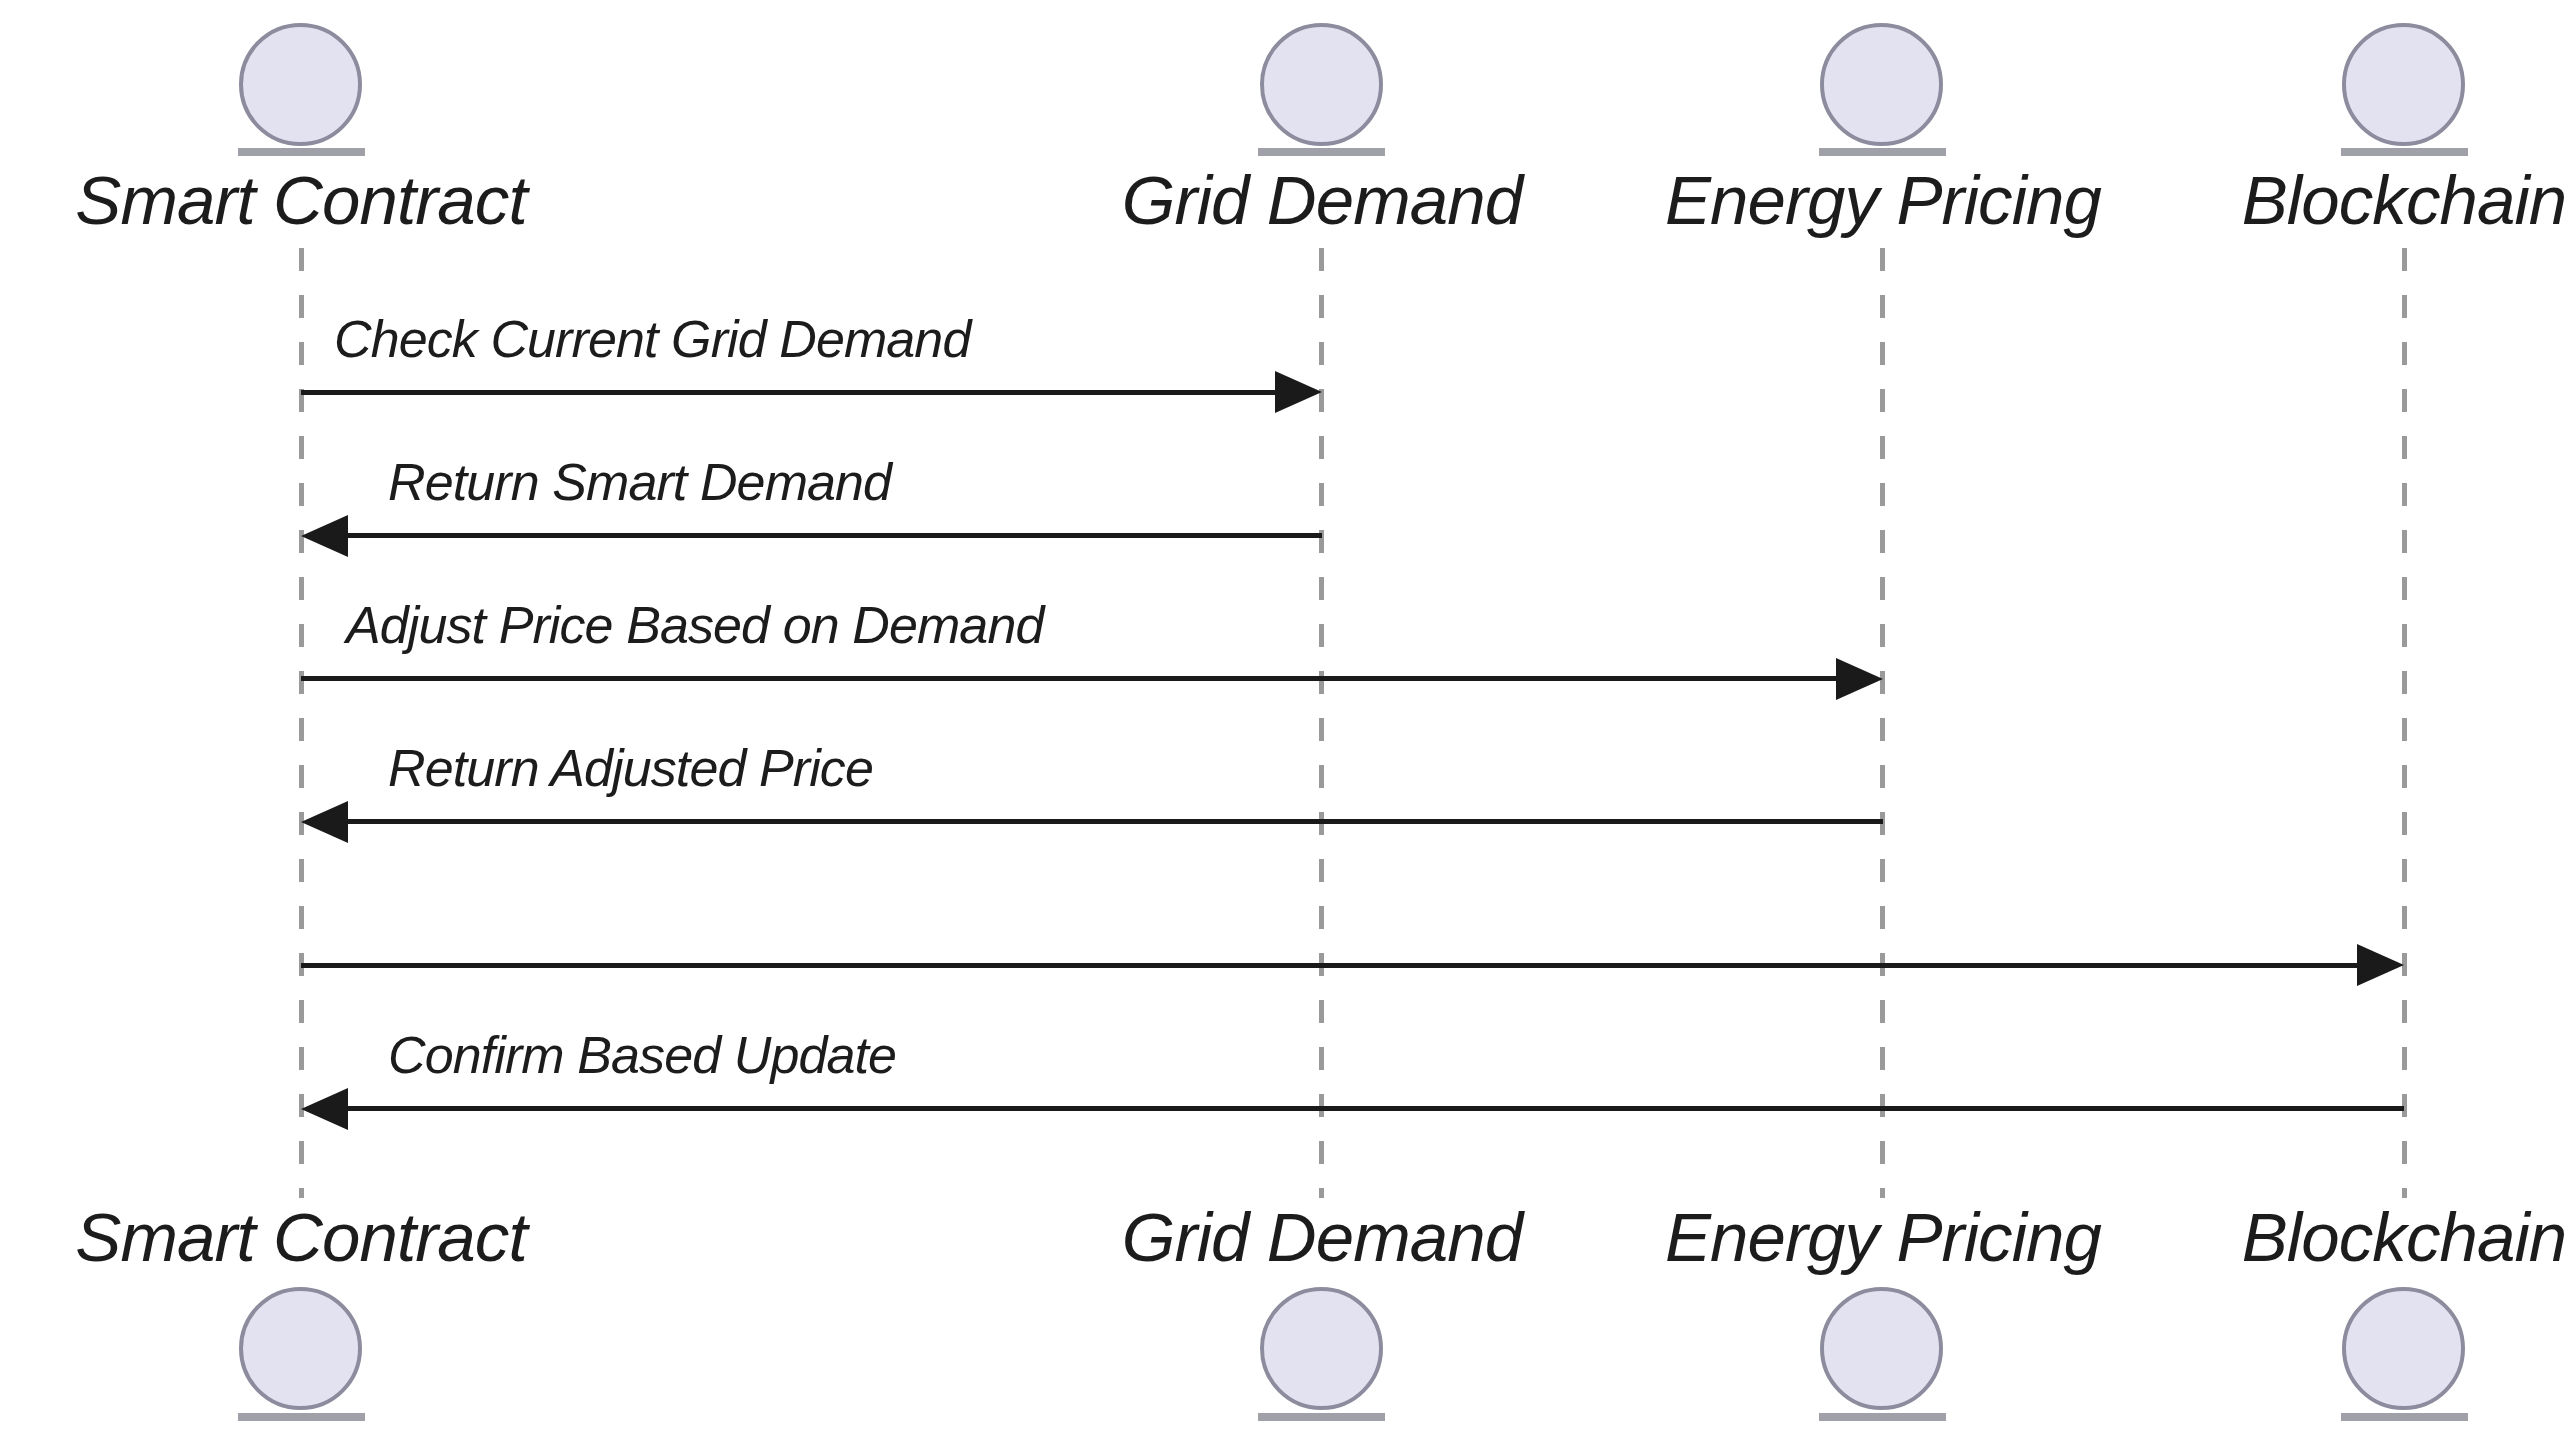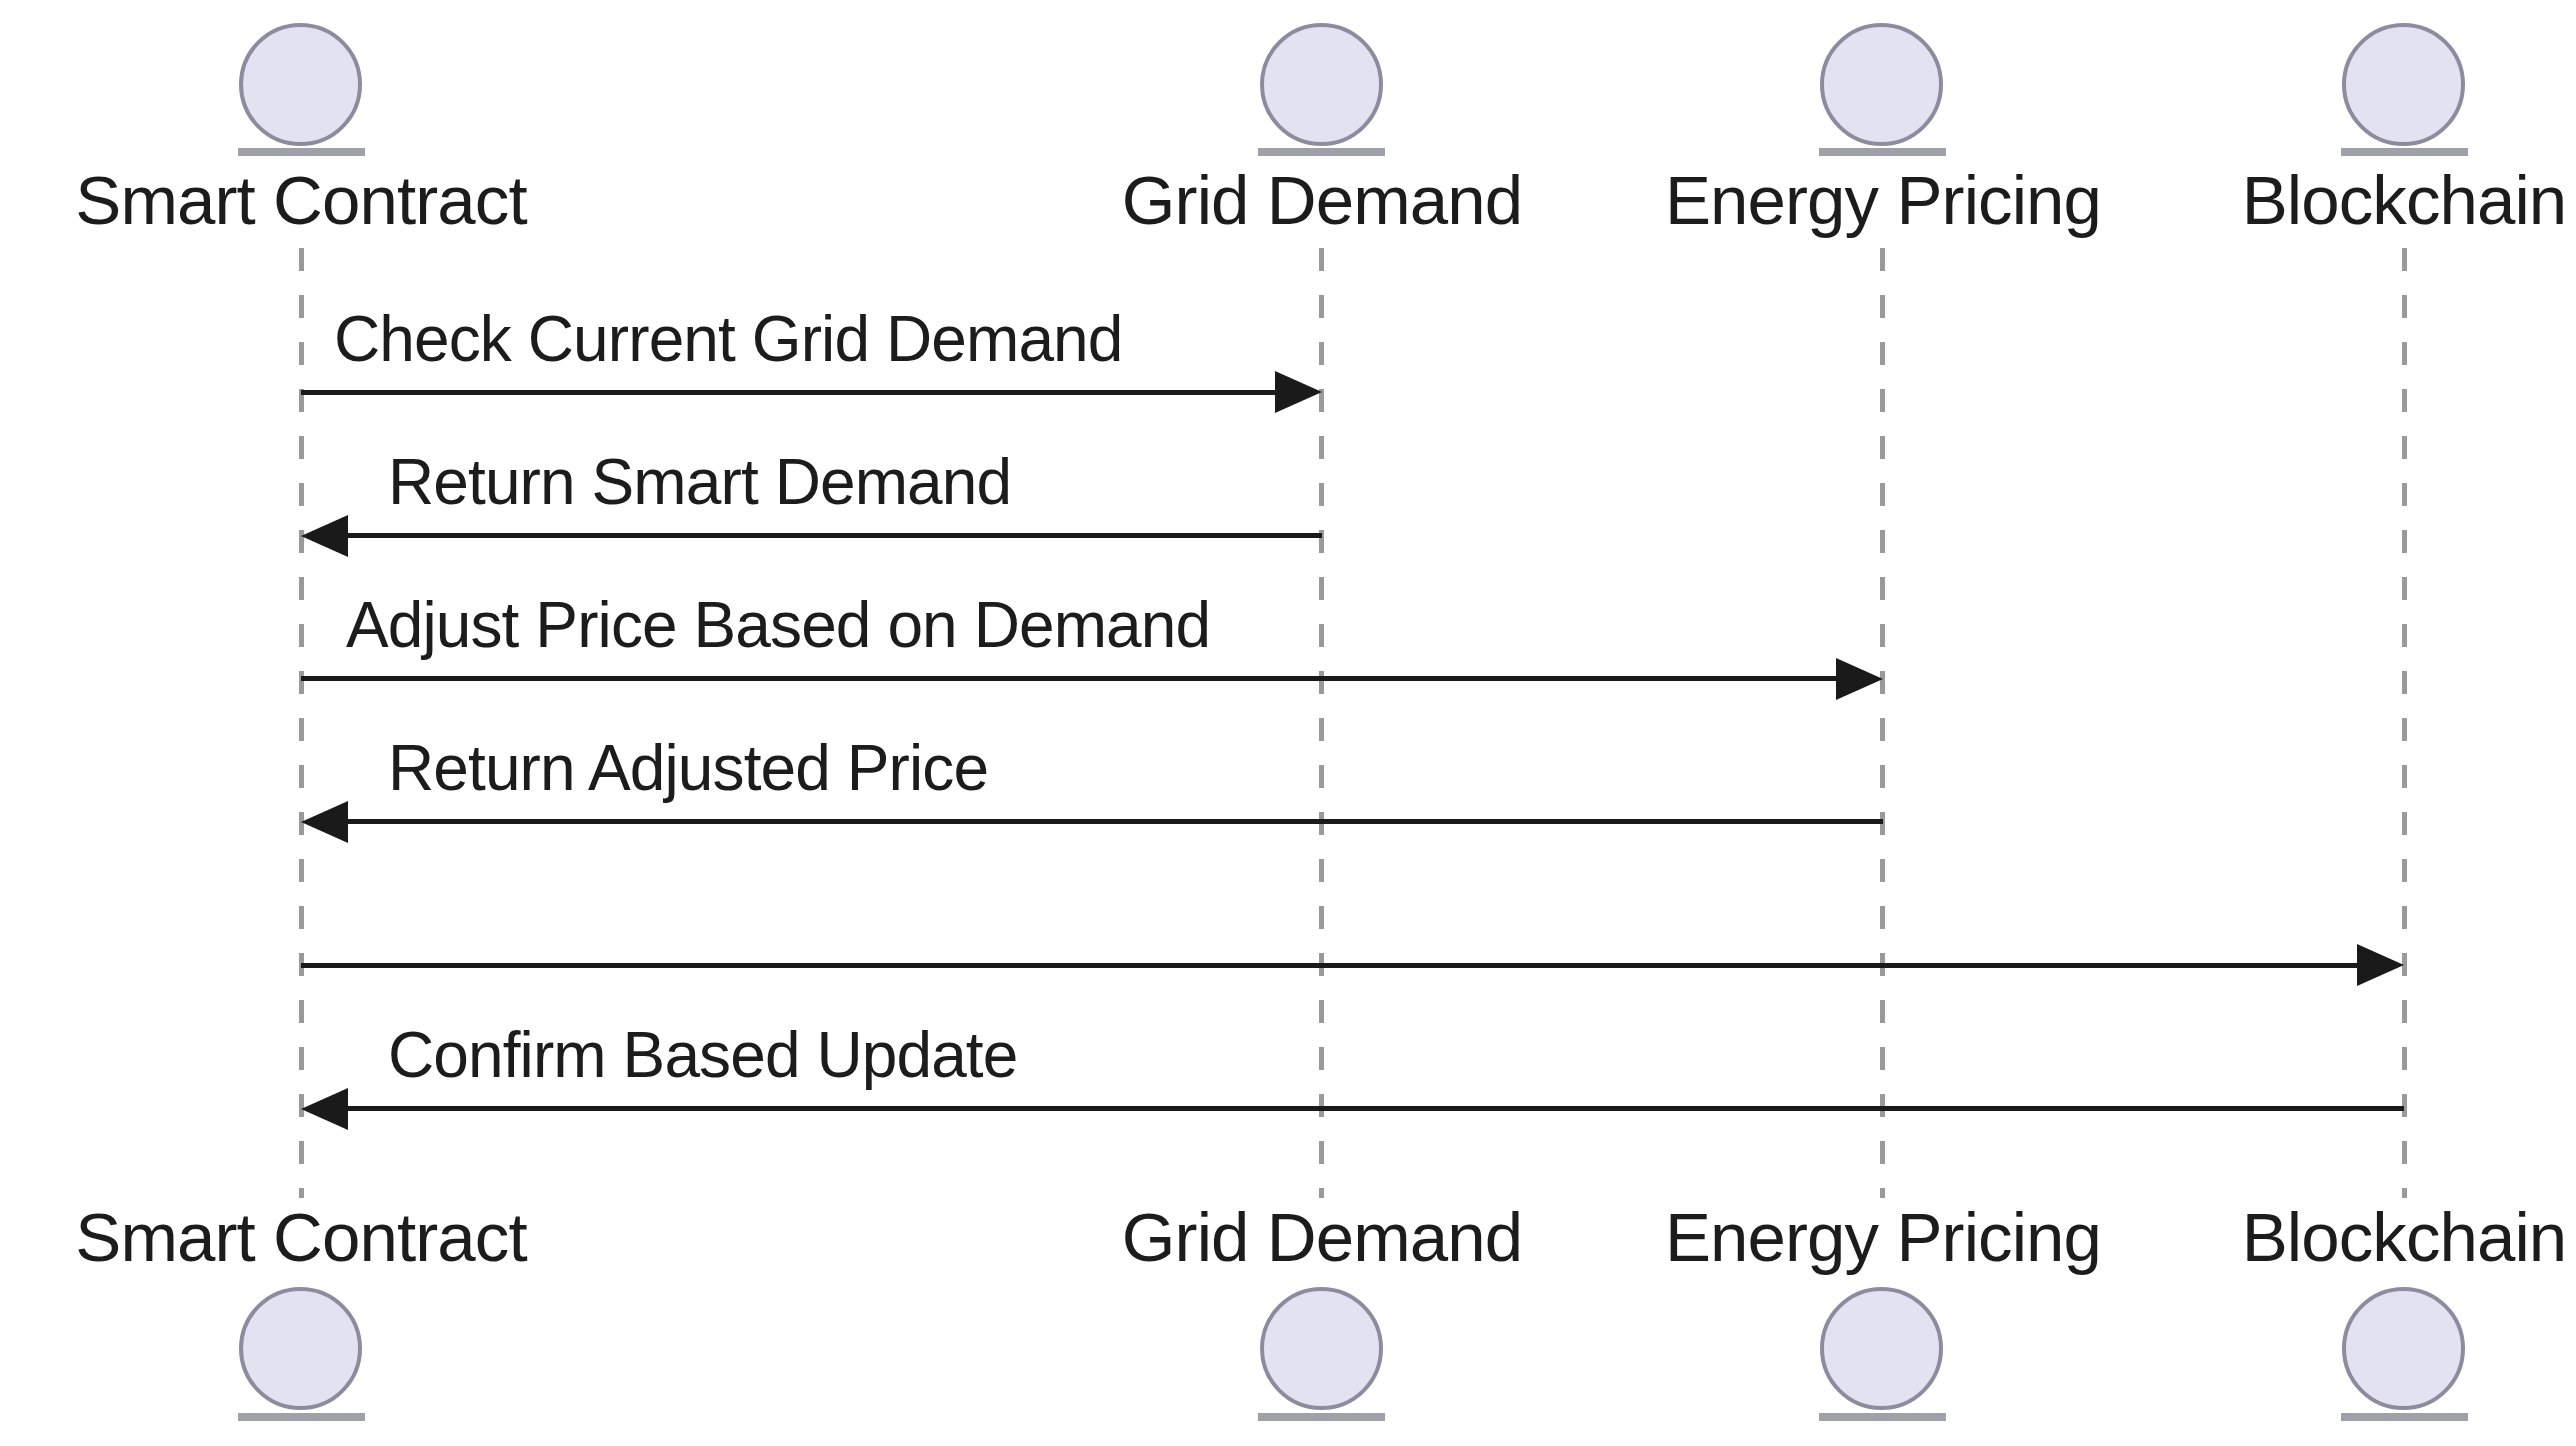--- a/index.html
+++ b/index.html
@@ -27,42 +27,42 @@
     position:absolute;width:127px;height:7.8px;
     background:var(--underline);
   }
   .actor-label{
     position:absolute;transform:translateX(-50%);
     font-size:69px;line-height:80px;letter-spacing:-0.9px;
     white-space:nowrap;color:var(--text);
   }
   .message-label{
     position:absolute;
-    font-size:64px;line-height:80px;letter-spacing:-0.9px;
+    font-size:52px;line-height:80px;letter-spacing:-0.9px;
     white-space:nowrap;color:var(--text);
   }
   .message-line{
     position:absolute;height:5.2px;background:var(--arrow);
   }
   .arrowhead{position:absolute;width:0;height:0;}
   .arrowhead.right{
     border-left:47px solid var(--arrow);
     border-top:21px solid transparent;
     border-bottom:21px solid transparent;
   }
   .arrowhead.left{
     border-right:47px solid var(--arrow);
     border-top:21px solid transparent;
     border-bottom:21px solid transparent;
   }
 </style>
 </head>
 <body>
 
-<div id="canvas" style="--actor-fill: #e2e2f0; --actor-border: #8c8c9e; --underline: #a0a0a8; --lifeline: #9a9a9a; --arrow: #1a1a1a; --text: #1c1c1c; background: rgb(255, 255, 255);">
+<div id="canvas" style="--actor-fill: #e2e2f0; --actor-border: #8c8c9e; --underline: #a0a0a8; --lifeline: #9a9a9a; --arrow: #1a1a1a; --text: #1c1c1c; background: rgb(255, 255, 255); font-style: italic;">
     <div class="lifeline" style="left: 299px; top: 248px; height: 950px;"></div>
     <div class="entity-circle" style="left: 239px; top: 22.6px;"></div>
     <div class="entity-underline" style="left: 238px; top: 148px;"></div>
     <div class="actor-label" style="left: 301px; top: 161px;">Smart Contract</div>
     <div class="actor-label" style="left: 301px; top: 1198px;">Smart Contract</div>
     <div class="entity-circle" style="left: 239px; top: 1287px;"></div>
     <div class="entity-underline" style="left: 238px; top: 1413px;"></div>
     <div class="lifeline" style="left: 1319px; top: 248px; height: 950px;"></div>
     <div class="entity-circle" style="left: 1260px; top: 22.6px;"></div>
     <div class="entity-underline" style="left: 1258px; top: 148px;"></div>

